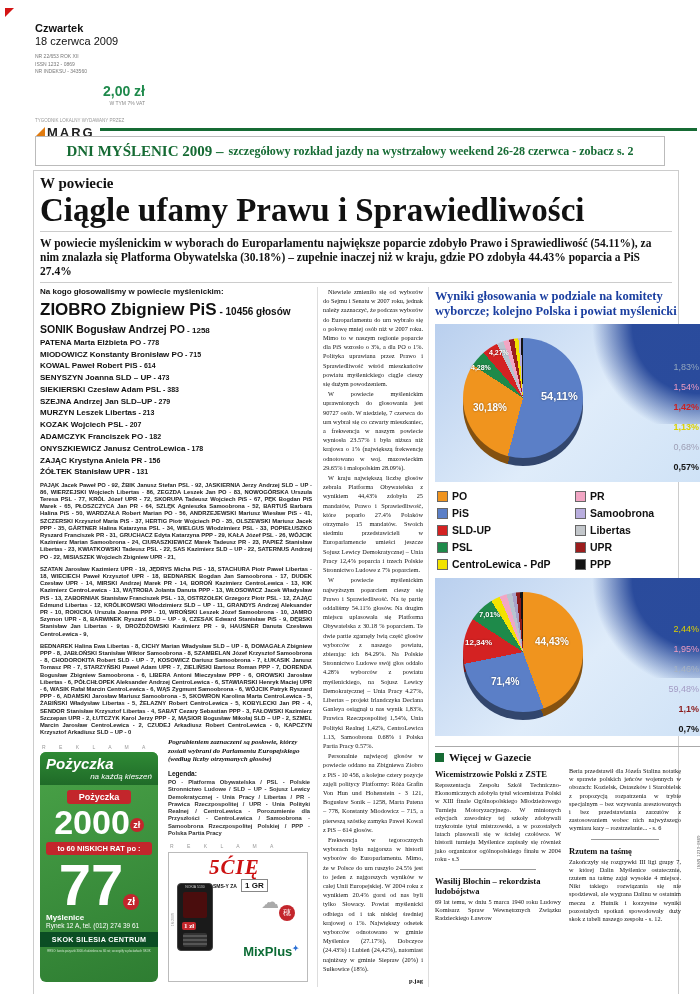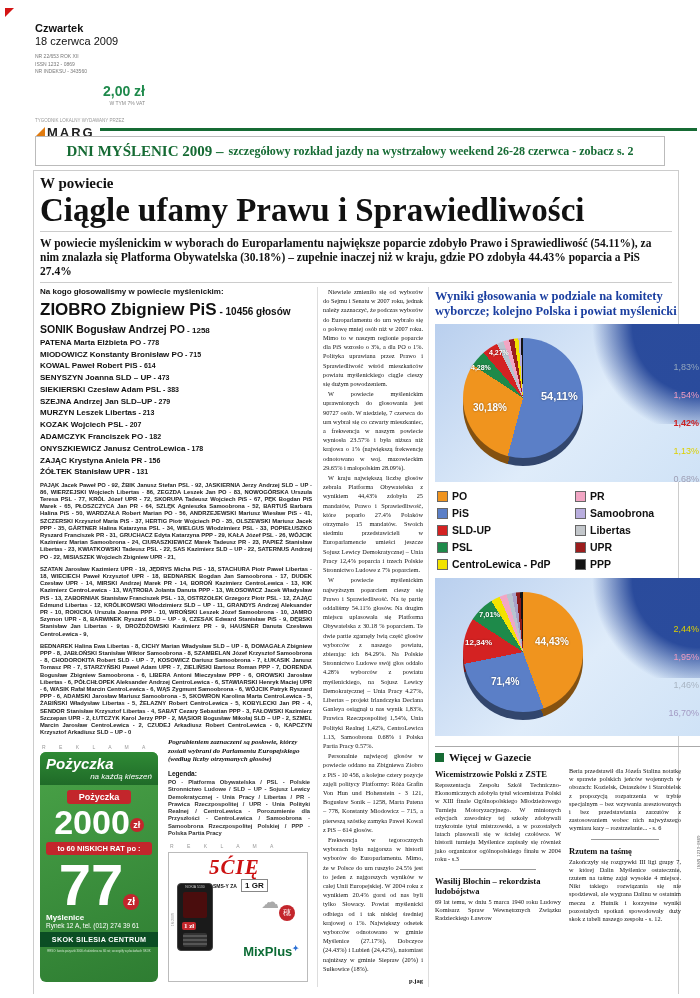--- a/index.html
+++ b/index.html
@@ -89,21 +89,21 @@
   .col-mid p{font-size:6.3px;line-height:9.2px;text-align:justify;margin:0 0 1px 0;text-indent:5px;}
   .sig{font-weight:bold;font-size:6.5px;text-align:right;margin-top:4px;}
   
   .chart-head{color:#1b3fa0;font-weight:bold;font-size:12.5px;line-height:14.5px;margin:2px 0 6px 0;}
   .panel{position:relative;width:272px;height:158px;background:linear-gradient(135deg,#b9cfee,#dfecfa 55%,#cfe2f6);overflow:hidden;}
   .eu{position:absolute;right:-30px;top:-30px;width:150px;height:130px;background:radial-gradient(circle at 75% 25%,rgba(23,58,146,.9) 0 45%,rgba(23,58,146,0) 72%);}
   .pie-wrap{position:absolute;left:28px;top:14px;width:124px;height:132px;}
   .pie,.pie-depth{position:absolute;left:0;top:0;width:120px;height:120px;border-radius:50%;}
   .pie-depth{top:8px;filter:brightness(.55);}
   .pie-lbl{position:absolute;color:#fff;font-family:"Liberation Sans",sans-serif;font-weight:bold;text-shadow:0 0 2px rgba(0,0,0,.45);}
-  .sidelist{position:absolute;right:8px;top:38px;display:flex;flex-direction:column;gap:18px;font-family:"Liberation Sans",sans-serif;font-weight:bold;font-size:9px;text-align:right;}
+  .sidelist{position:absolute;right:8px;top:38px;display:flex;flex-direction:column;gap:10px;font-family:"Liberation Sans",sans-serif;font-weight:bold;font-size:9px;text-align:right;}
   
   .p1 .l0{left:78px;top:52px;font-size:11px;}
   .p1 .l1{left:10px;top:64px;font-size:10px;}
   .p1 .l2{left:8px;top:26px;font-size:7px;}
   .p1 .l3{left:26px;top:11px;font-size:7px;}
   
   .p2 .l0{left:72px;top:44px;font-size:10px;}
   .p2 .l1{left:28px;top:84px;font-size:10px;}
   .p2 .l2{left:2px;top:46px;font-size:8px;}
   .p2 .l3{left:16px;top:18px;font-size:7.5px;}
@@ -255,21 +255,21 @@
             <div class="pie" style="background: conic-gradient(rgb(91, 127, 199) 0%, rgb(91, 127, 199) 54.11%, rgb(240, 148, 30) 54.11%, rgb(240, 148, 30) 84.29%, rgb(30, 138, 74) 84.29%, rgb(30, 138, 74) 88.57%, rgb(212, 34, 34) 88.57%, rgb(212, 34, 34) 92.84%, rgb(184, 196, 208) 92.84%, rgb(184, 196, 208) 94.67%, rgb(242, 166, 196) 94.67%, rgb(242, 166, 196) 96.21%, rgb(156, 29, 29) 96.21%, rgb(156, 29, 29) 97.63%, rgb(242, 227, 0) 97.63%, rgb(242, 227, 0) 98.76%, rgb(185, 174, 222) 98.76%, rgb(185, 174, 222) 99.44%, rgb(20, 20, 20) 99.44%, rgb(20, 20, 20) 100.01%);"></div>
             <span class="pie-lbl l0">54,11%</span>
             <span class="pie-lbl l1">30,18%</span>
             <span class="pie-lbl l2">4,28%</span>
             <span class="pie-lbl l3">4,27%</span>
           </div>
           <div class="sidelist">
               <span style="color: rgb(147, 166, 189); font-weight: normal;">1,83%</span>
               <span style="color: rgb(239, 156, 192); font-weight: normal;">1,54%</span>
               <span style="color: rgb(204, 34, 34); font-weight: bold;">1,42%</span>
-              <span style="color: rgb(221, 208, 0); font-weight: normal; text-align: center;">1,13%</span>
+              <span style="color: rgb(221, 208, 0); font-weight: bold; text-align: center;">1,13%</span>
               <span style="color: rgb(158, 158, 180); font-weight: normal;">0,68%</span>
               <span style="color: rgb(20, 20, 20); font-weight: bold;">0,57%</span>
             </div>
         </div>
 
         <div class="legend">
           <div class="lcol" id="legcol1">
               <div class="litem">
                 <span class="sq" style="background: rgb(240, 148, 30);"></span>
                 <span>PO</span>
@@ -326,21 +326,21 @@
             <div class="pie" style="background: conic-gradient(rgb(240, 148, 30) 0%, rgb(240, 148, 30) 44.43%, rgb(91, 127, 199) 44.43%, rgb(91, 127, 199) 71.83%, rgb(212, 34, 34) 71.83%, rgb(212, 34, 34) 84.17%, rgb(30, 138, 74) 84.17%, rgb(30, 138, 74) 91.18%, rgb(242, 227, 0) 91.18%, rgb(242, 227, 0) 93.62%, rgb(242, 166, 196) 93.62%, rgb(242, 166, 196) 95.57%, rgb(184, 196, 208) 95.57%, rgb(184, 196, 208) 97.03%, rgb(169, 162, 201) 97.03%, rgb(169, 162, 201) 98.17%, rgb(139, 26, 26) 98.17%, rgb(139, 26, 26) 99.27%, rgb(20, 20, 20) 99.27%, rgb(20, 20, 20) 99.97%);"></div>
             <span class="pie-lbl l0">44,43%</span>
             <span class="pie-lbl l1">71,4%</span>
             <span class="pie-lbl l2">12,34%</span>
             <span class="pie-lbl l3">7,01%</span>
           </div>
           <div class="sidelist" style="top:46px">
               <span style="color: rgb(221, 208, 0); font-weight: normal;">2,44%</span>
               <span style="color: rgb(239, 156, 192); font-weight: normal;">1,95%</span>
               <span style="color: rgb(168, 180, 194); font-weight: normal;">1,46%</span>
-              <span style="color: rgb(163, 155, 196); font-weight: normal;">16,70%</span>
+              <span style="color: rgb(163, 155, 196); font-weight: normal;">59,48%</span>
               <span style="color: rgb(139, 26, 26); font-weight: bold;">1,1%</span>
               <span style="color: rgb(20, 20, 20); font-weight: bold;">0,7%</span>
             </div>
         </div>
 
         <div class="more">
           <div class="more-title">
             <span class="more-sq"></span>
             <span>Więcej w Gazecie</span>
           </div>

